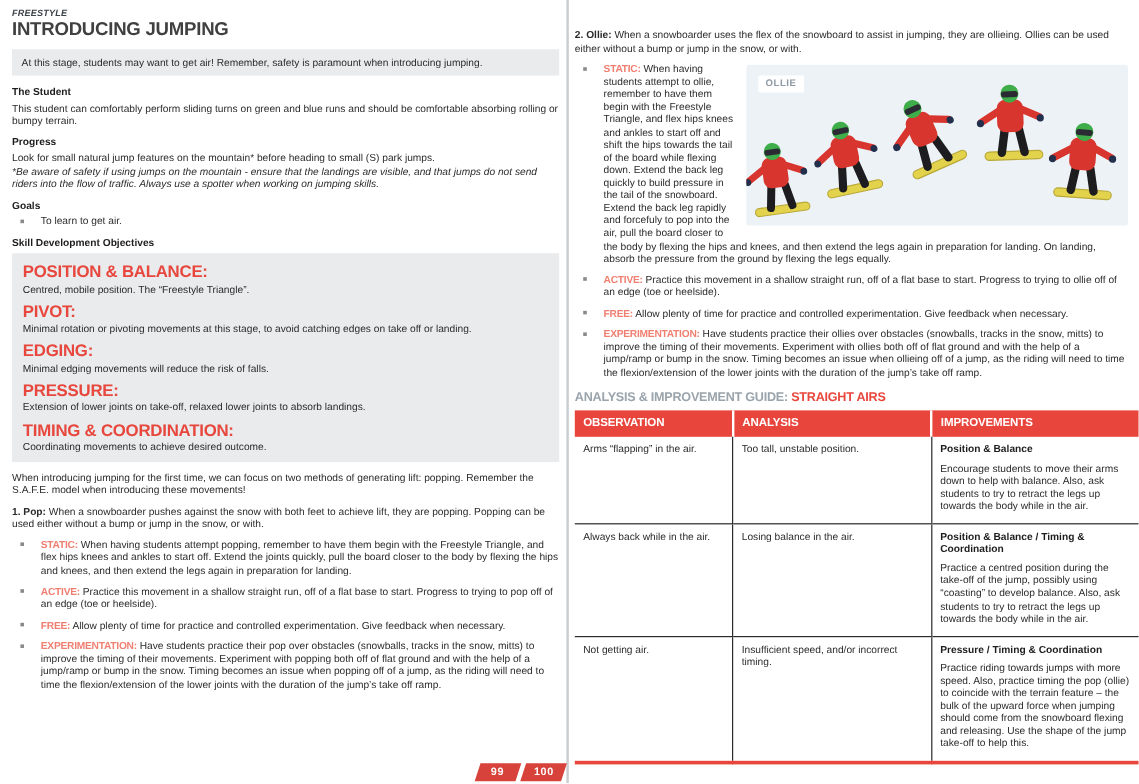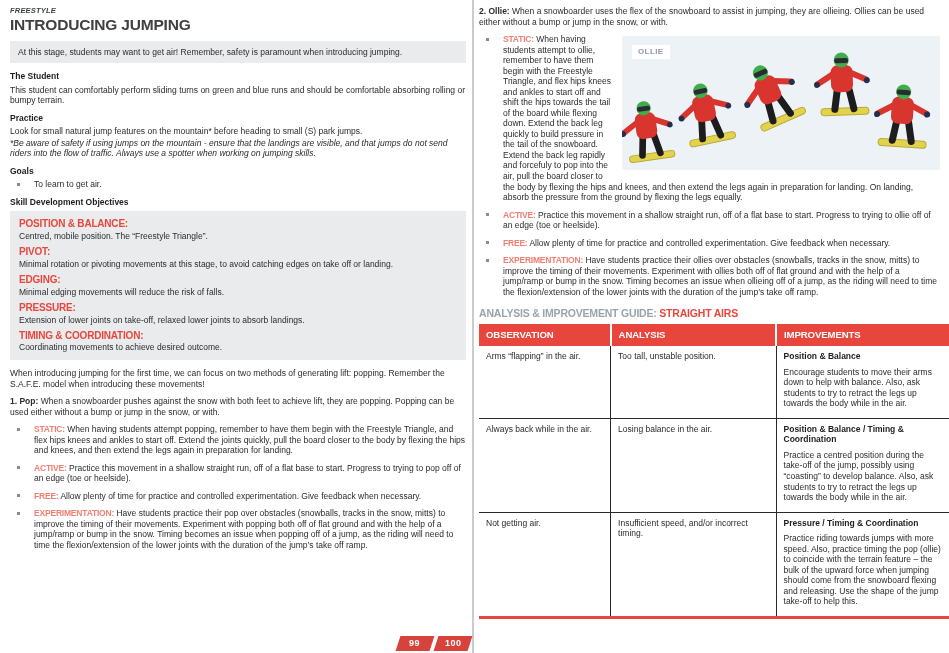--- a/index.html
+++ b/index.html
@@ -18,33 +18,33 @@
   p { margin-bottom:7px; }
   .h-bold { font-weight:bold; color:#1d1d1d; margin:3px 0 3px 0; }
   .italic { font-style:italic; }
 
   
   .page-left { position:absolute; left:10px; top:6px; width:456px; }
   .eyebrow { font-size:7.5px; font-weight:bold; font-style:italic; color:#3b4248; letter-spacing:0.2px; }
   .doc-title { font-size:15.5px; font-weight:bold; color:#404040; letter-spacing:-0.2px; margin:0 0 6px 0; }
   .graybox { background:#e9ebed; padding:6px 8px; margin-bottom:8px; }
   .skillbox { background:#e9ebed; padding:7px 9px; margin:4px 0 8px 0; }
-  .skill-label { font-weight:bold; color:#e8473d; letter-spacing:-0.2px; font-size:10px; }
+  .skill-label { font-weight:bold; color:#e8473d; letter-spacing:-0.2px; font-size:14px; }
   .skill-text { margin-bottom:5px; }
   .skill-item:last-child .skill-text { margin-bottom:0; }
 
   .bullet { position:relative; padding-left:24px; margin-bottom:7px; }
   .bullet::before {
     content:""; position:absolute; left:7px; top:3.5px;
     width:3px; height:3px; background:#8a8a8a;
   }
   .blabel { font-weight:bold; color:#ef7f71; letter-spacing:-0.2px; }
 
   
-  .page-right { position:absolute; left:479px; top:6px; width:461px; }
+  .page-right { position:absolute; left:479px; top:24px; width:461px; }
   .ollie-figure {
     float:right; width:318px; height:134px; background:#edf2f6;
     margin:2px 0 6px 8px; position:relative; border-radius:2px;
   }
   .ollie-label {
     position:absolute; left:10px; top:9px; background:#ffffff;
     color:#8d99a4; font-weight:bold; font-size:8px; letter-spacing:0.4px;
     padding:2px 6px; border-radius:1px;
   }
   .guide-head { margin:10px 0 4px 0; font-size:10.5px; letter-spacing:-0.2px; }
@@ -84,21 +84,21 @@
     <div class="eyebrow">FREESTYLE</div>
     <div class="doc-title">INTRODUCING JUMPING</div>
 
     <div class="graybox">
       <span>At this stage, students may want to get air! Remember, safety is paramount when introducing jumping.</span>
     </div>
 
     <div class="h-bold">The Student</div>
     <p>This student can comfortably perform sliding turns on green and blue runs and should be comfortable absorbing rolling or bumpy terrain.</p>
 
-    <div class="h-bold">Practice</div>
+    <div class="h-bold">Progress</div>
     <p style="margin-bottom:1px">Look for small natural jump features on the mountain* before heading to small (S) park jumps.</p>
     <p class="italic">*Be aware of safety if using jumps on the mountain - ensure that the landings are visible, and that jumps do not send riders into the flow of traffic. Always use a spotter when working on jumping skills.</p>
 
     <div class="h-bold">Goals</div>
     <div class="bullet">
       <span>To learn to get air.</span>
     </div>
 
     <div class="h-bold">Skill Development Objectives</div>
     <div class="skillbox">

